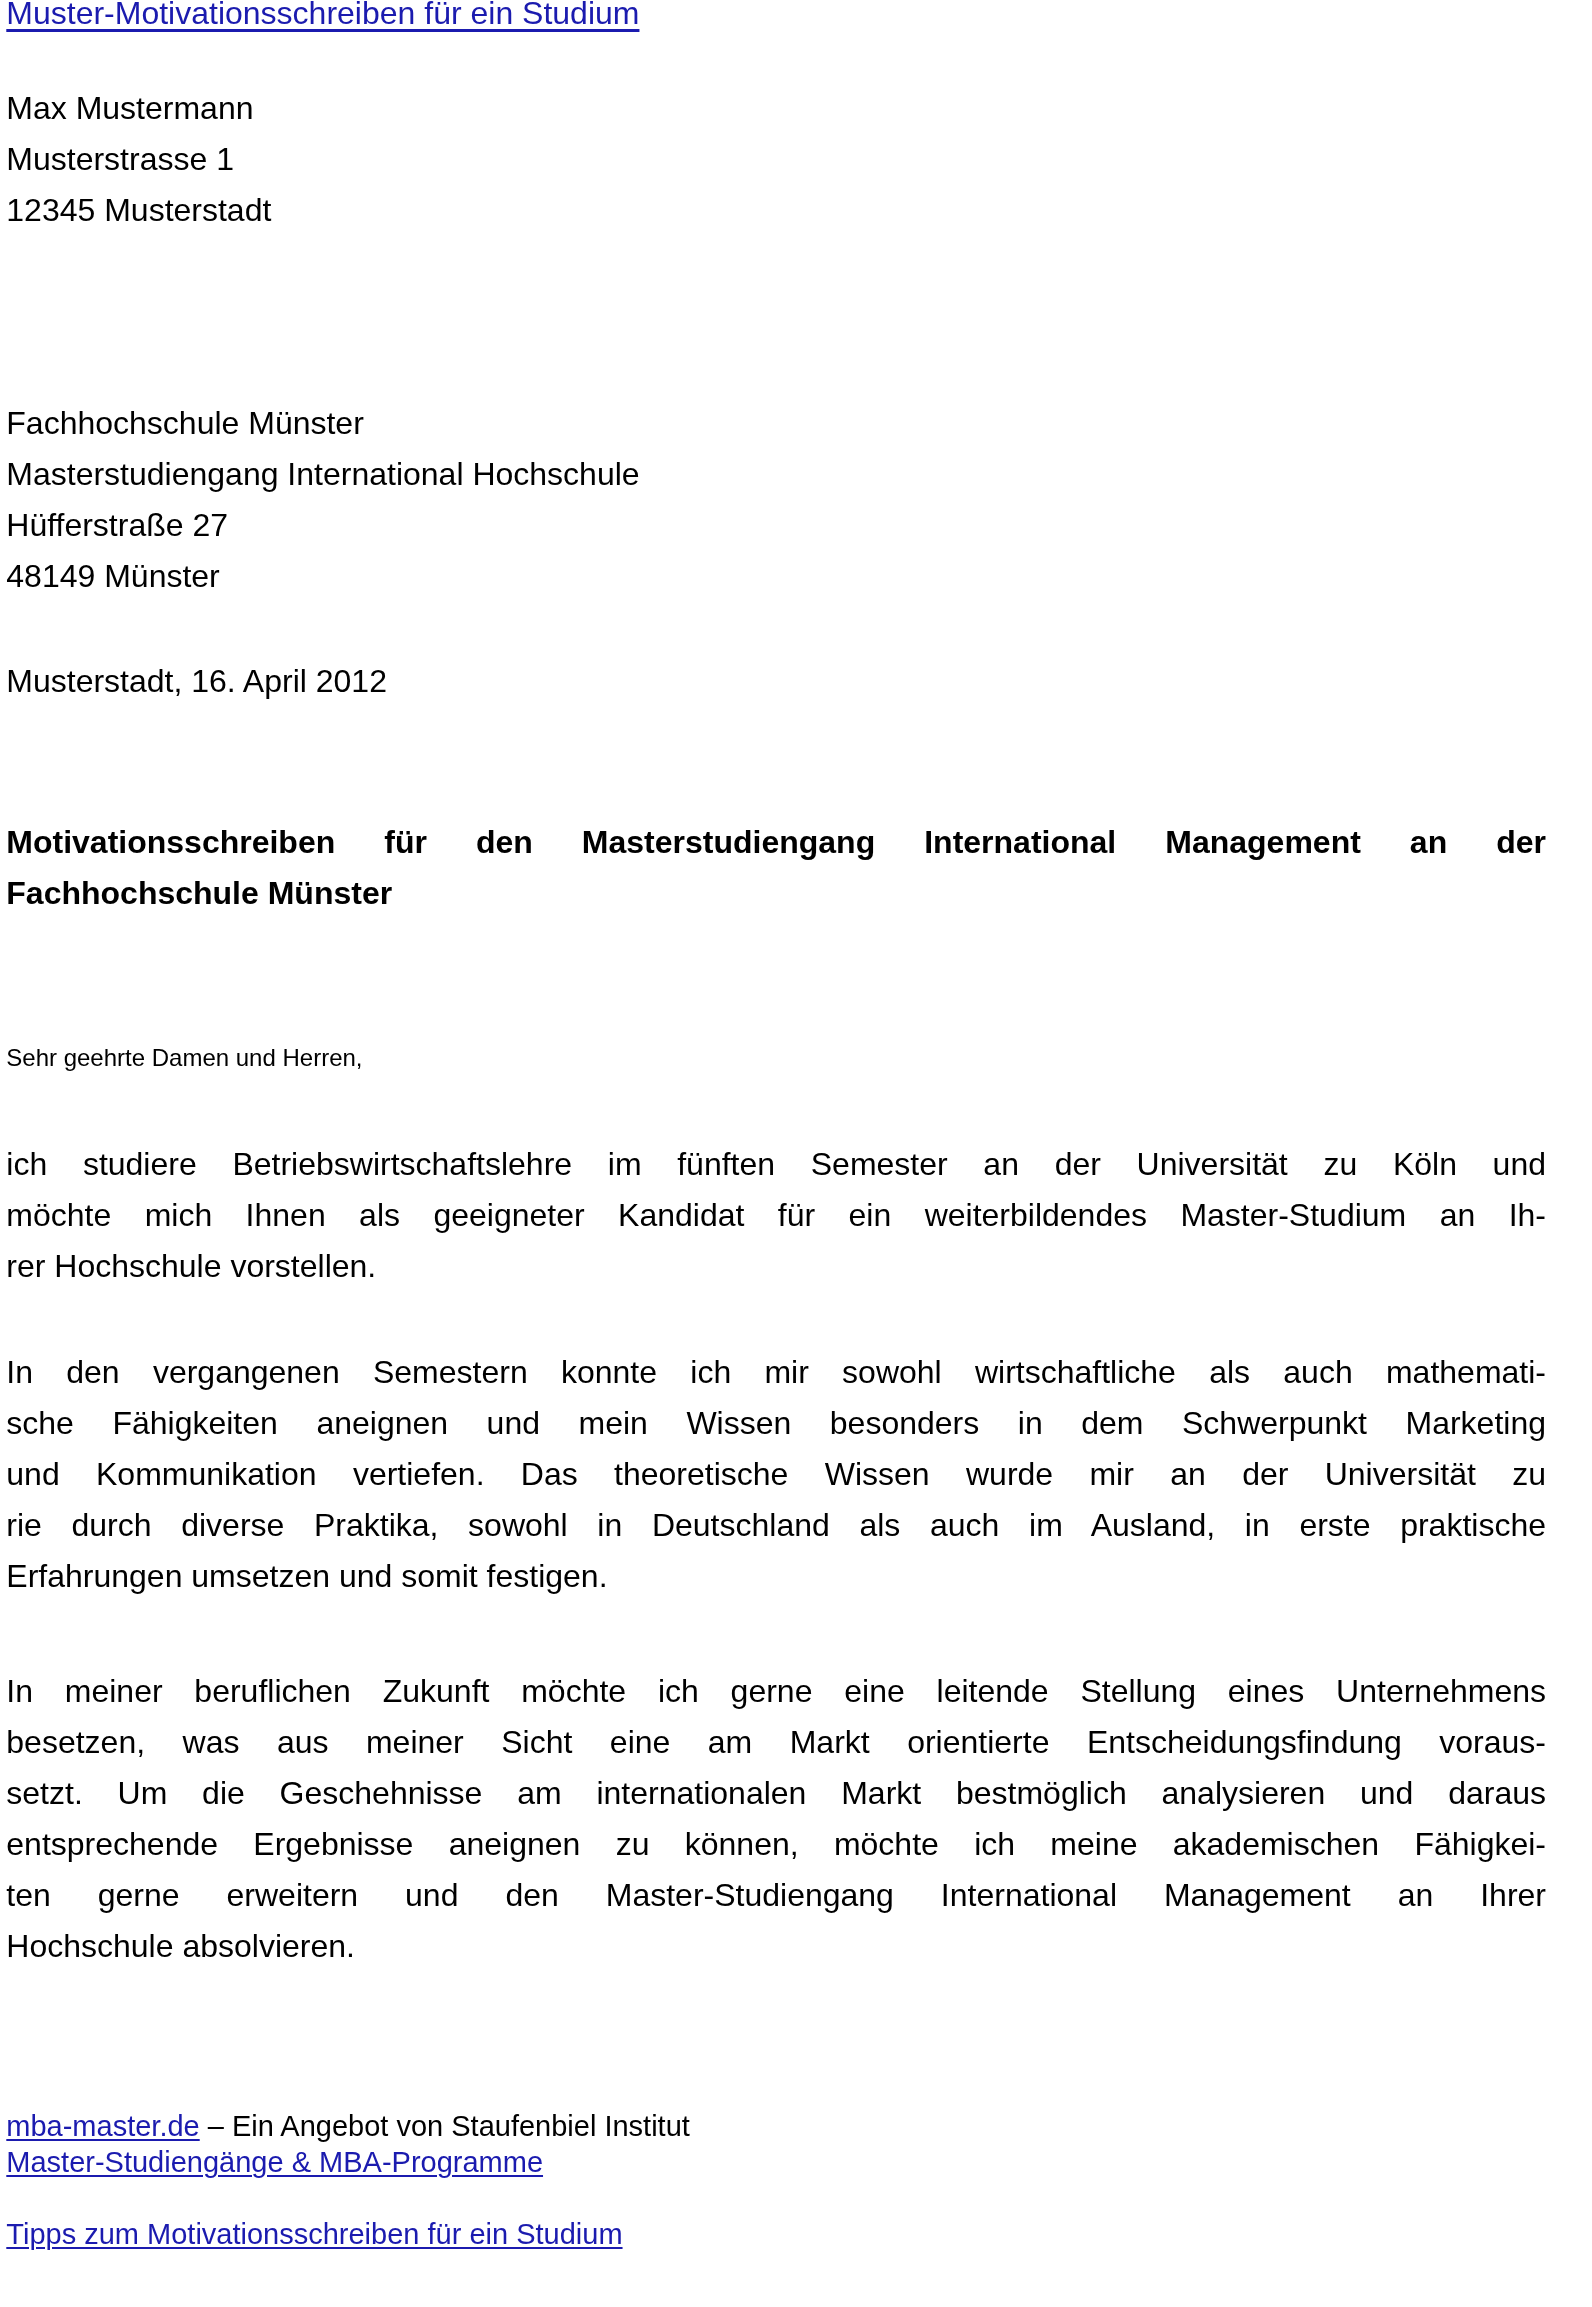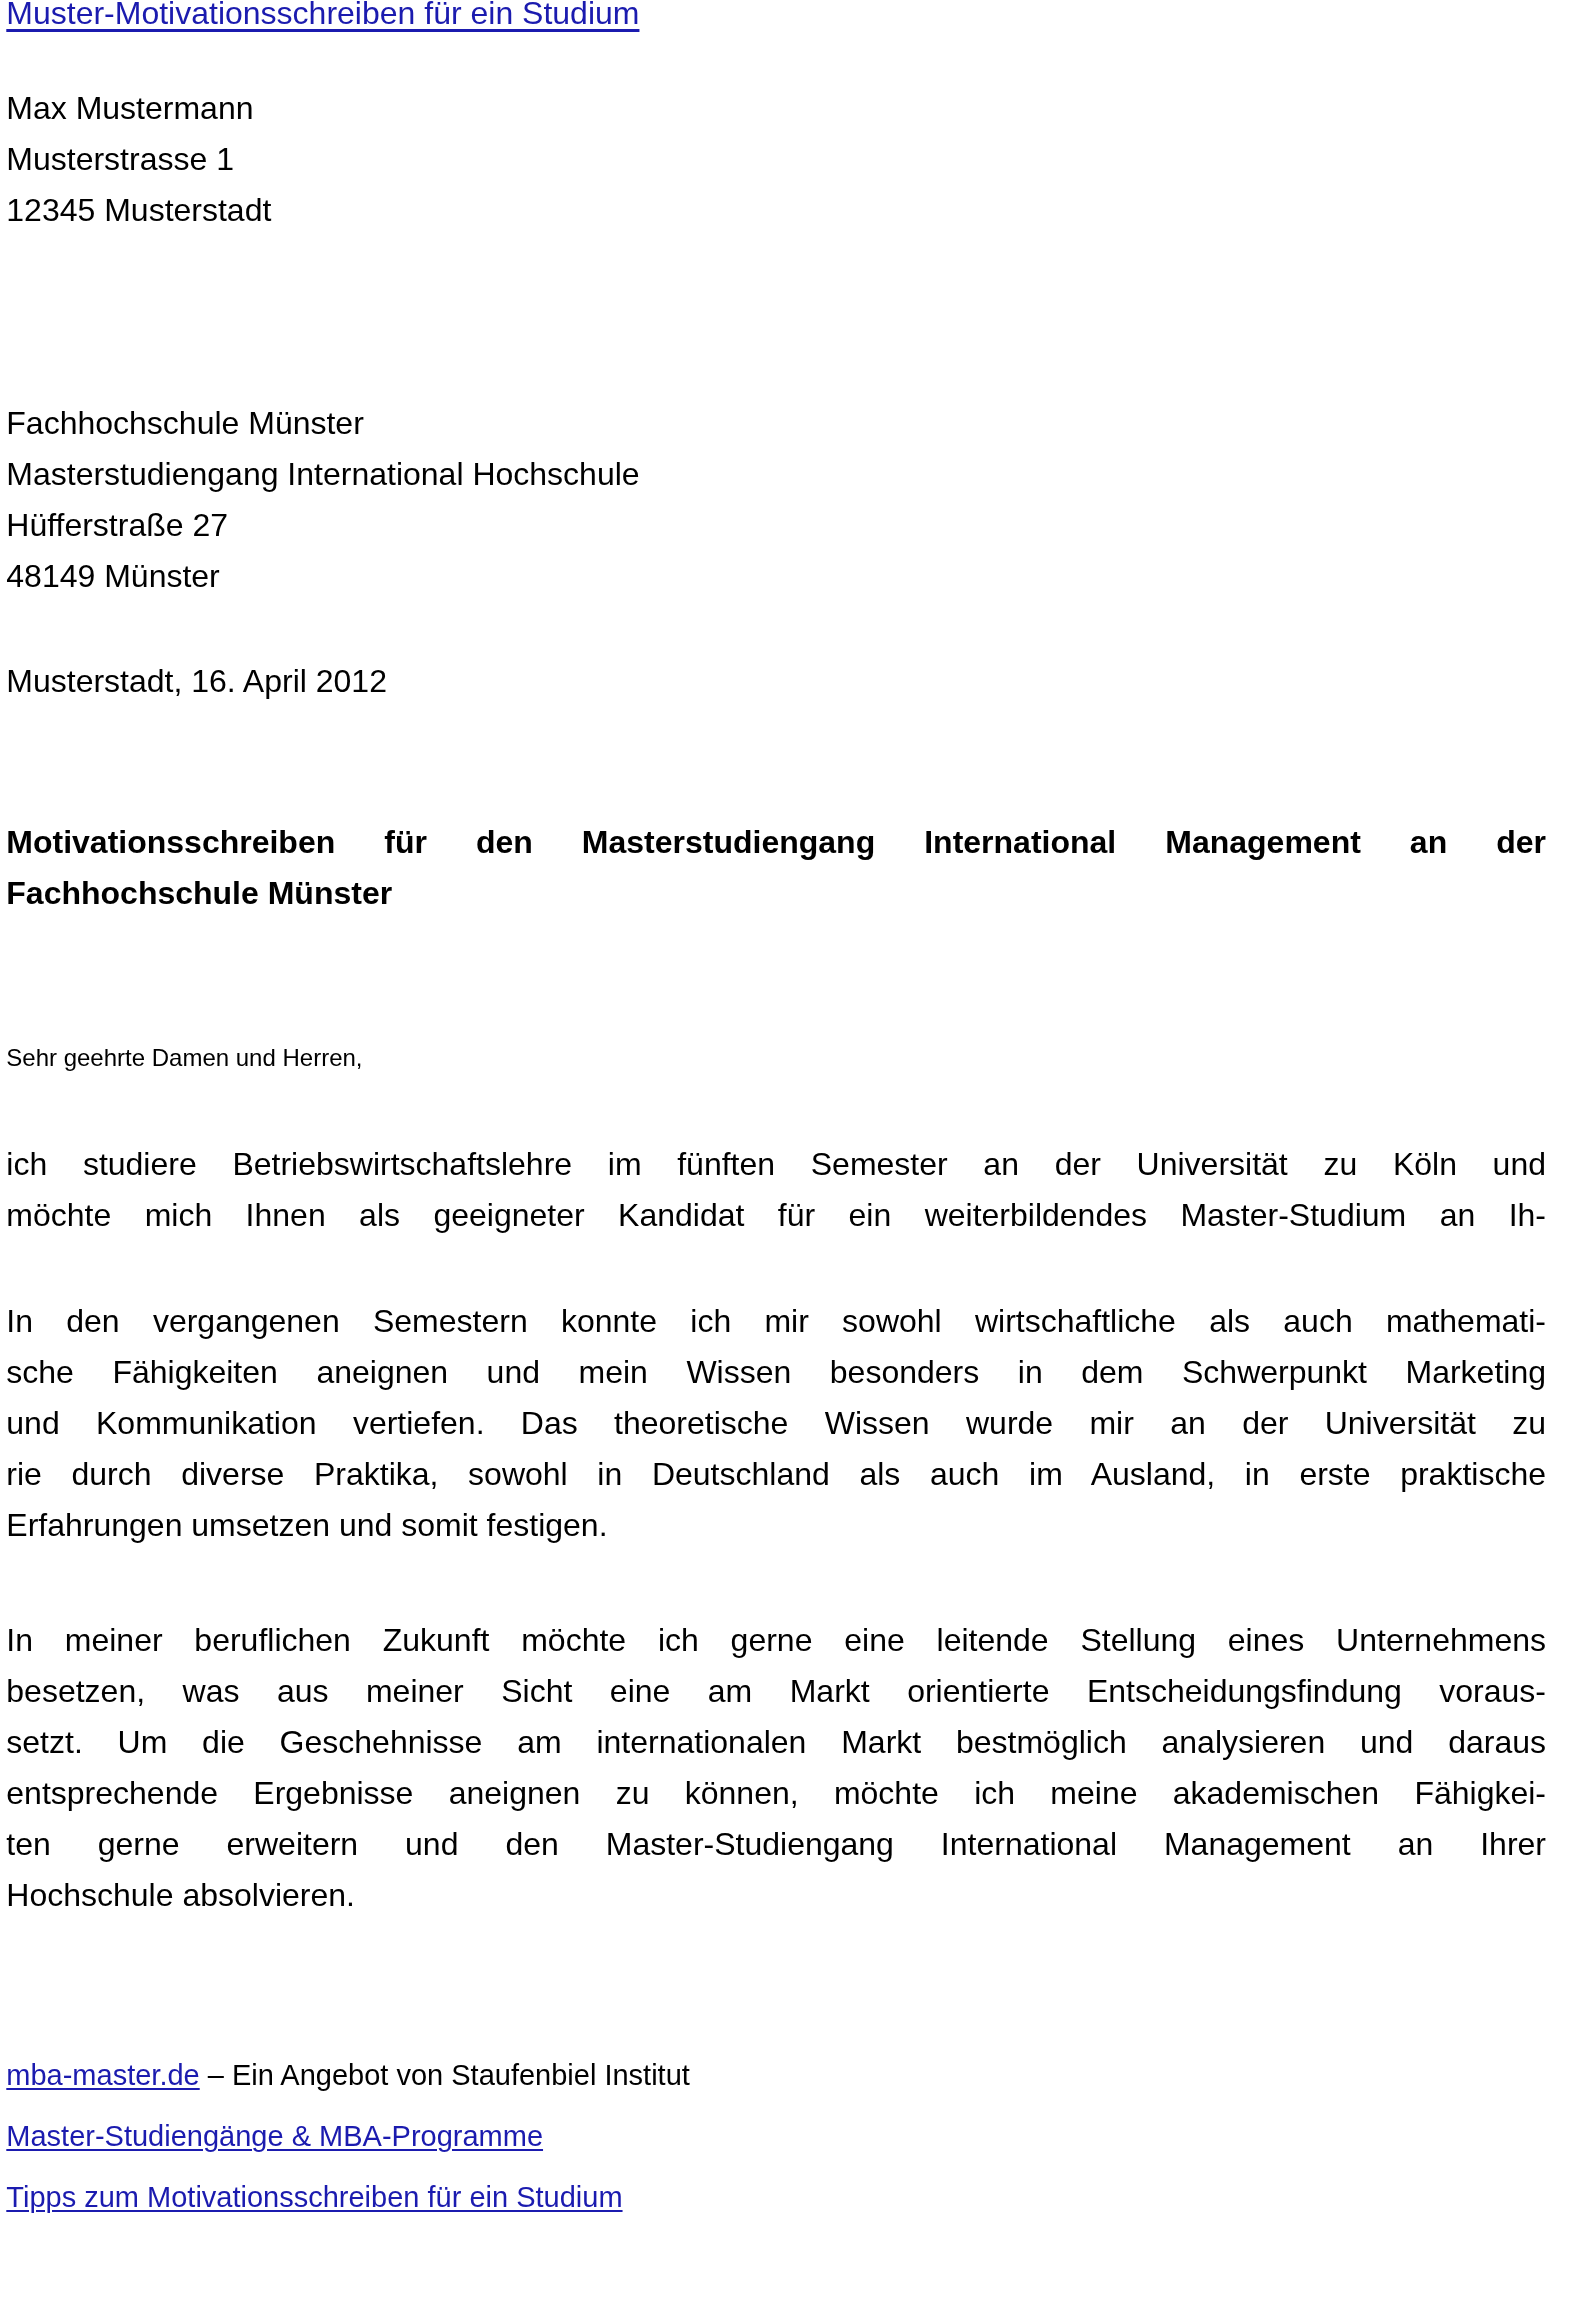--- a/index.html
+++ b/index.html
@@ -41,21 +41,21 @@
 
   .subject { margin-top: 110px; font-weight: bold; }
   .greeting { margin-top: 113px; font-size: 24px; line-height: 51px; }
 
   .p1 { margin-top: 56px; }
   .p2 { margin-top: 55px; }
   .p3 { margin-top: 64px; }
 
   .footer { margin-top: 136px; font-size: 29px; }
   .footer .fline { line-height: 36px; }
-  .footer a { text-decoration-thickness: 2.4px; text-underline-offset: 3.2px; margin-top: 25px; }
+  .footer a { text-decoration-thickness: 2.4px; text-underline-offset: 3.2px; }
   .flink { display: block; width: max-content; line-height: 36px; }
   .tips { margin-top: 36px; }
 </style>
 </head>
 <body>
 
 <div class="page">
 
   <a class="toplink">Muster-Motivationsschreiben für ein Studium</a>
 
@@ -77,20 +77,21 @@
   <div class="block subject">
       <div class="line j">Motivationsschreiben für den Masterstudiengang International Management an der</div>
       <div class="line">Fachhochschule Münster</div>
     </div>
 
   <div class="greeting">Sehr geehrte Damen und Herren,</div>
 
   <div class="block p1">
       <div class="line j">ich studiere Betriebswirtschaftslehre im fünften Semester an der Universität zu Köln und</div>
       <div class="line j">möchte mich Ihnen als geeigneter Kandidat für ein weiterbildendes Master-Studium an Ih-</div>
+      <div class="line">rer Hochschule vorstellen.</div>
     </div>
 
   <div class="block p2">
       <div class="line j">In den vergangenen Semestern konnte ich mir sowohl wirtschaftliche als auch mathemati-</div>
       <div class="line j">sche Fähigkeiten aneignen und mein Wissen besonders in dem Schwerpunkt Marketing</div>
       <div class="line j">und Kommunikation vertiefen. Das theoretische Wissen wurde mir an der Universität zu</div>
       <div class="line j">rie durch diverse Praktika, sowohl in Deutschland als auch im Ausland, in erste praktische</div>
       <div class="line">Erfahrungen umsetzen und somit festigen.</div>
     </div>
 

